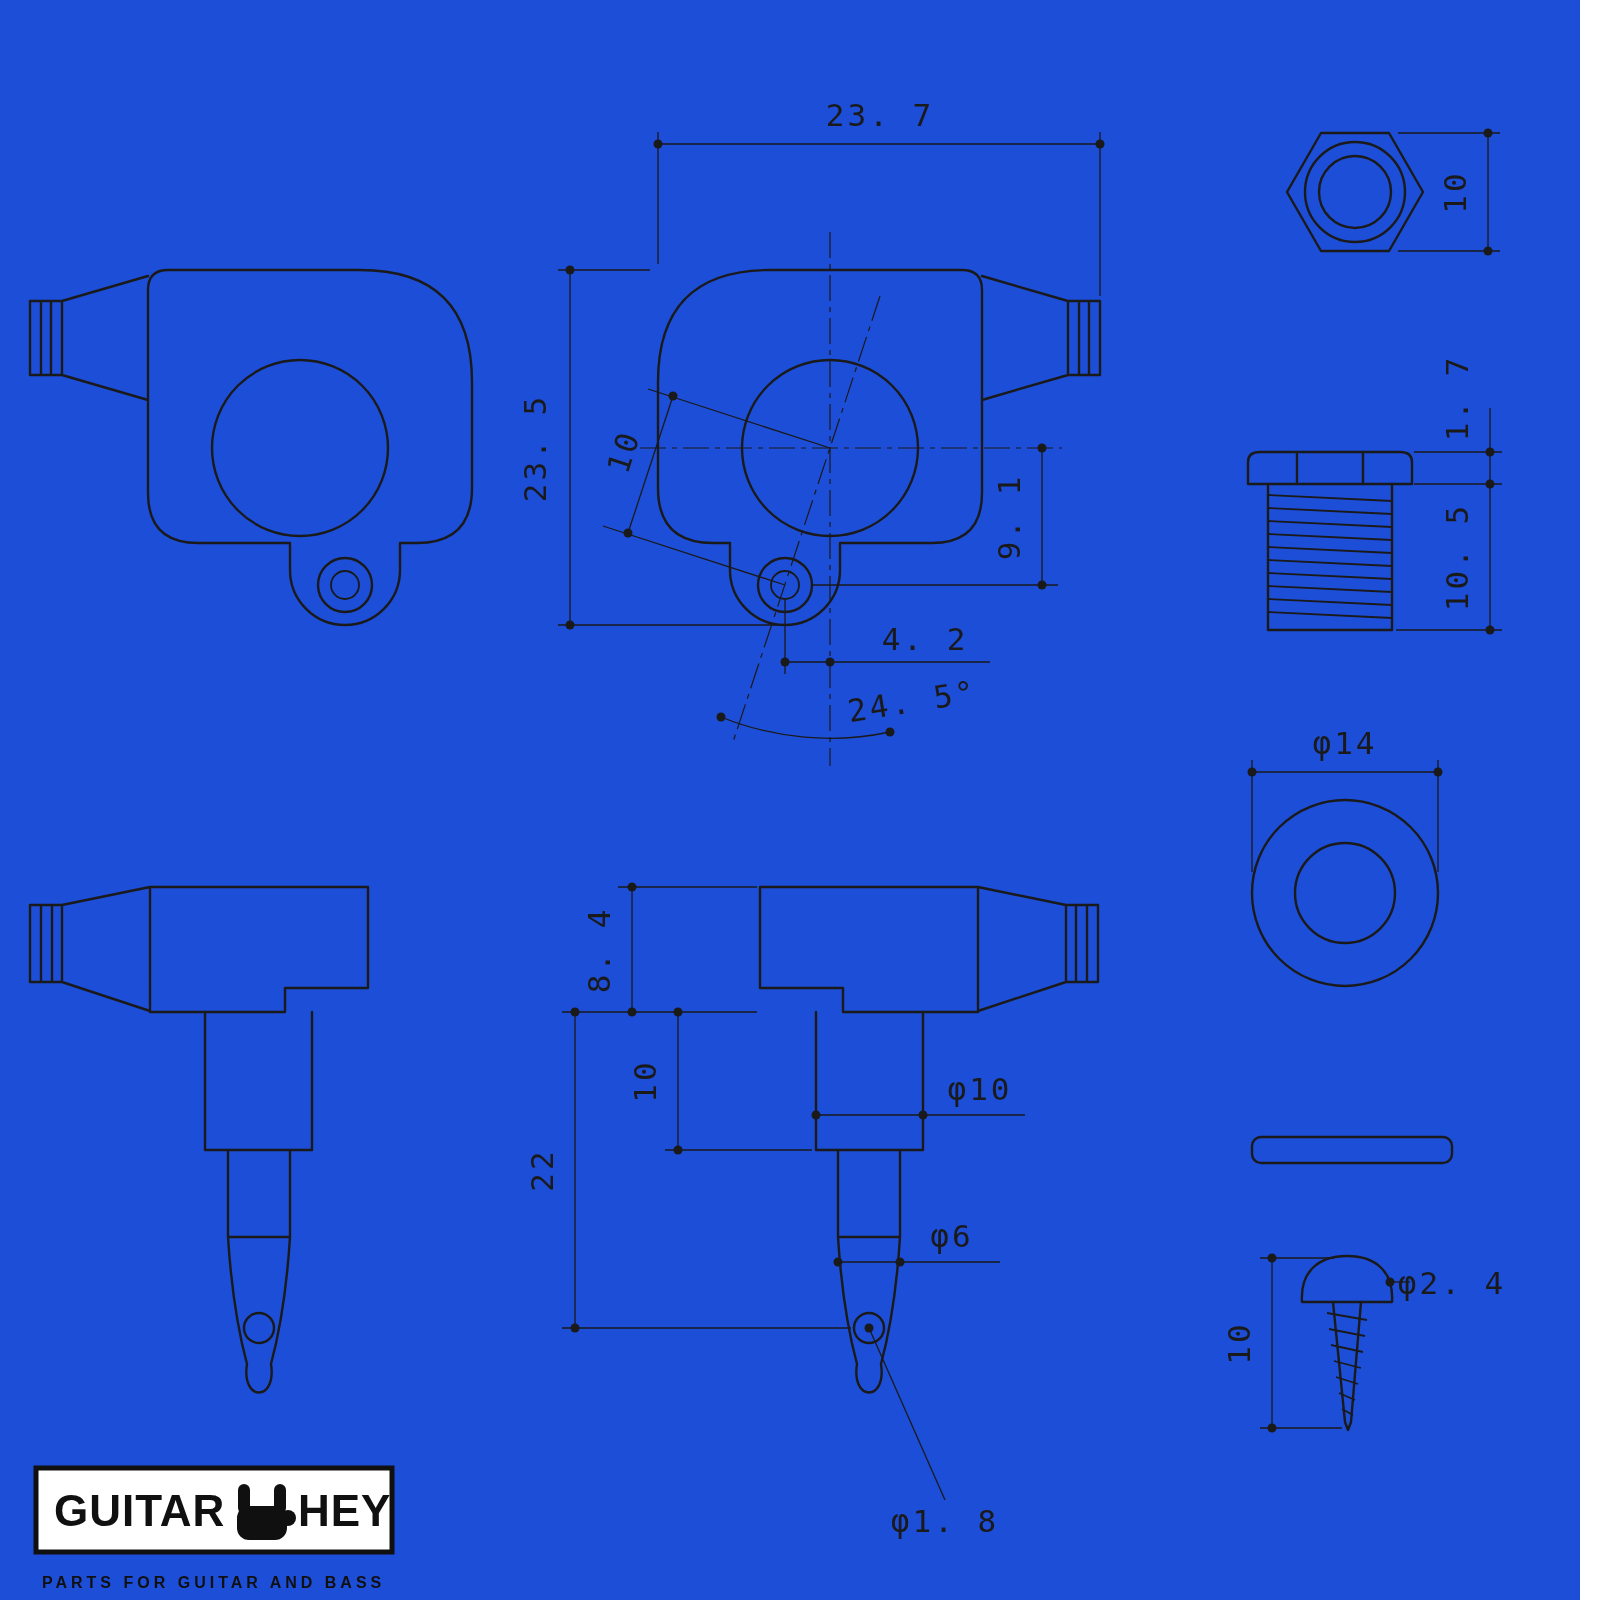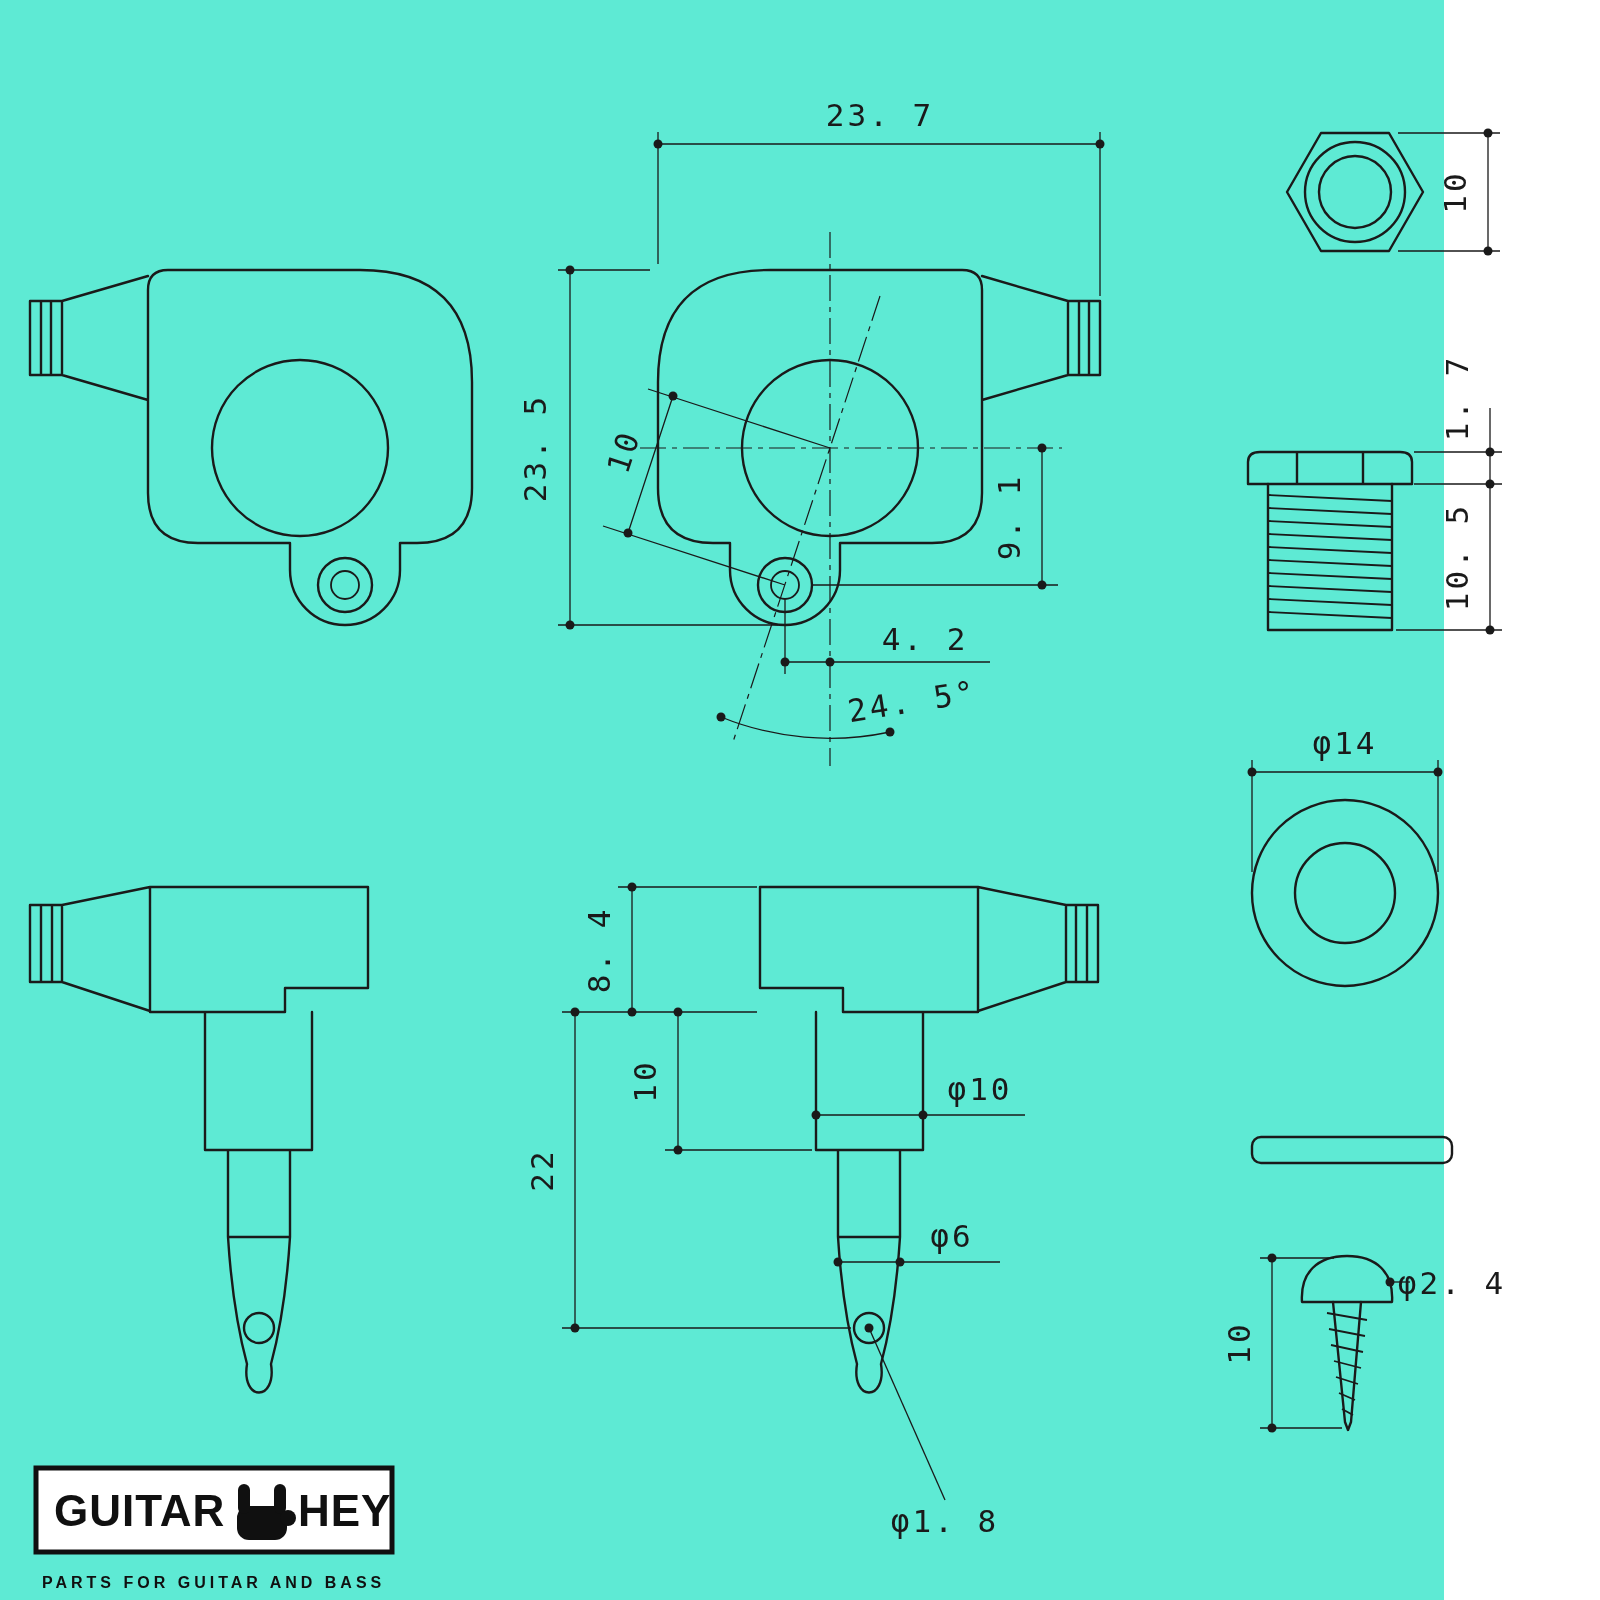--- a/index.html
+++ b/index.html
@@ -1,16 +1,16 @@
 <!DOCTYPE html>
 <html><head>
 <meta charset="utf-8">
 <style>
   html,body{margin:0;padding:0;background:#ffffff;}
-  .canvas{width:1444px;height:1600px;position:relative;background:#5eead4;}
+  .canvas{width:1580px;height:1600px;position:relative;background:#1d4ed8;}
   svg{display:block;}
   .outline{fill:none;stroke:#1a1a1a;stroke-width:2.4;stroke-linejoin:round;stroke-linecap:round;}
   .thin{fill:none;stroke:#1a1a1a;stroke-width:1.8;stroke-linejoin:round;}
   .dim{fill:none;stroke:#1a1a1a;stroke-width:1.3;}
   .cl{fill:none;stroke:#1a1a1a;stroke-width:1.2;stroke-dasharray:26 6 5 6;}
   .dt{font-family:"DejaVu Sans Mono",monospace;font-size:31px;fill:#1a1a1a;letter-spacing:3px;text-anchor:middle;}
   .brand{font-family:"Liberation Sans",sans-serif;font-weight:bold;font-size:44px;letter-spacing:1px;fill:#101010;}
   .tagline{font-family:"Liberation Sans",sans-serif;font-weight:bold;font-size:16px;letter-spacing:4px;fill:#101010;}
 </style>
 </head>

